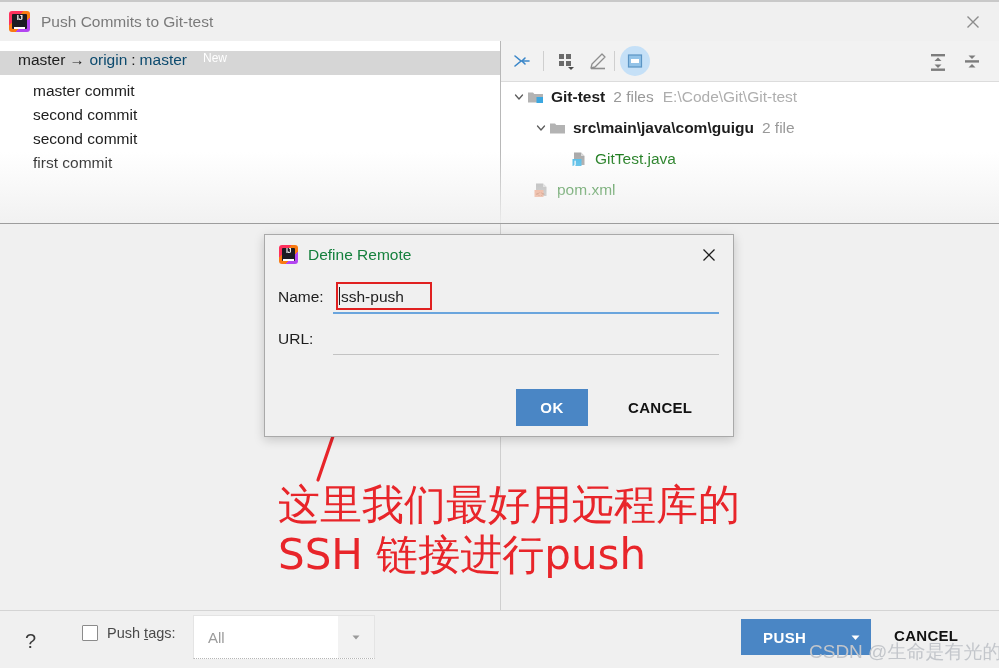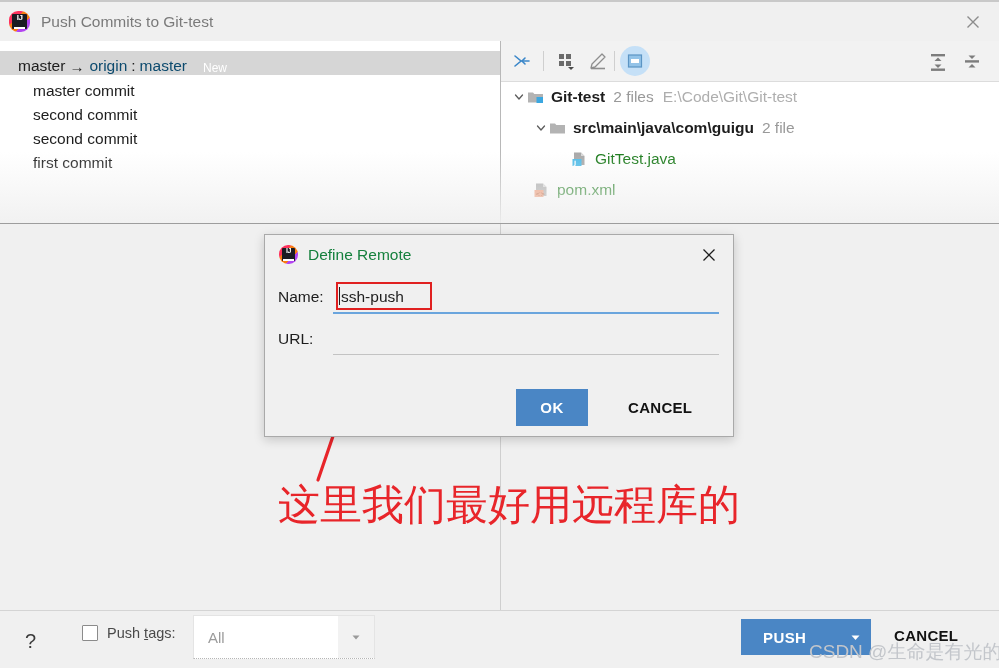--- a/index.html
+++ b/index.html
@@ -27,21 +27,21 @@
     left: 0; top: 0;
     width: 999px; height: 39px;
     background: #f0f0f0;
     display: flex;
     align-items: center;
   }
   .ij-logo {
     position: relative;
     width: 21px; height: 21px;
     margin-left: 9px;
-    border-radius: 9px;
+    border-radius: 3px;
     overflow: hidden;
     flex: none;
     background:
       linear-gradient(135deg, #fe315d 0%, #fe315d 34%, #f97a12 34%, #f97a12 66%, #b345f1 66%, #b345f1 100%);
   }
   .ij-logo .ij-inner {
     position: absolute;
     left: 3px; top: 3px;
     width: 15px; height: 15px;
     background: #1b1b22;
@@ -86,21 +86,21 @@
     width: 500px; height: 569px;
     background: #ffffff;
     overflow: hidden;
   }
   .branch-row {
     position: absolute;
     left: 0; top: 10px;
     width: 500px; height: 24px;
     background: #d6d6d6;
     display: flex;
-    align-items: flex-end;
+    align-items: flex-start;
     padding-left: 18px;
     box-sizing: border-box;
     font-size: 15.5px;
     color: #1d1d1d;
     cursor: default;
   }
   .branch-row .arrow { margin: 0 5px 0 4px; font-size: 15px;}
   .branch-row .lnk {
     color: #0c4a6e;
     cursor: pointer;
@@ -633,20 +633,21 @@
   <div class="url-underline"></div>
   <div style="position:absolute;left:333px;top:330px;width:386px;height:20px;"></div>
 
   <div class="ok-btn">
     <span>OK</span>
   </div>
   <div class="dlg-cancel">CANCEL</div>
 
   <div class="annot-text">
     <div>这里我们最好用远程库的</div>
+    <div>SSH 链接进行push</div>
   </div>
 
   <div class="bottom-bar">
     <div class="help-q">?</div>
 
     <div class="ptags-wrap">
       <div class="ptags-cb"></div>
       <div class="ptags-label"><span>Push </span><u>t</u><span>ags:</span></div>
     </div>
   </div>

